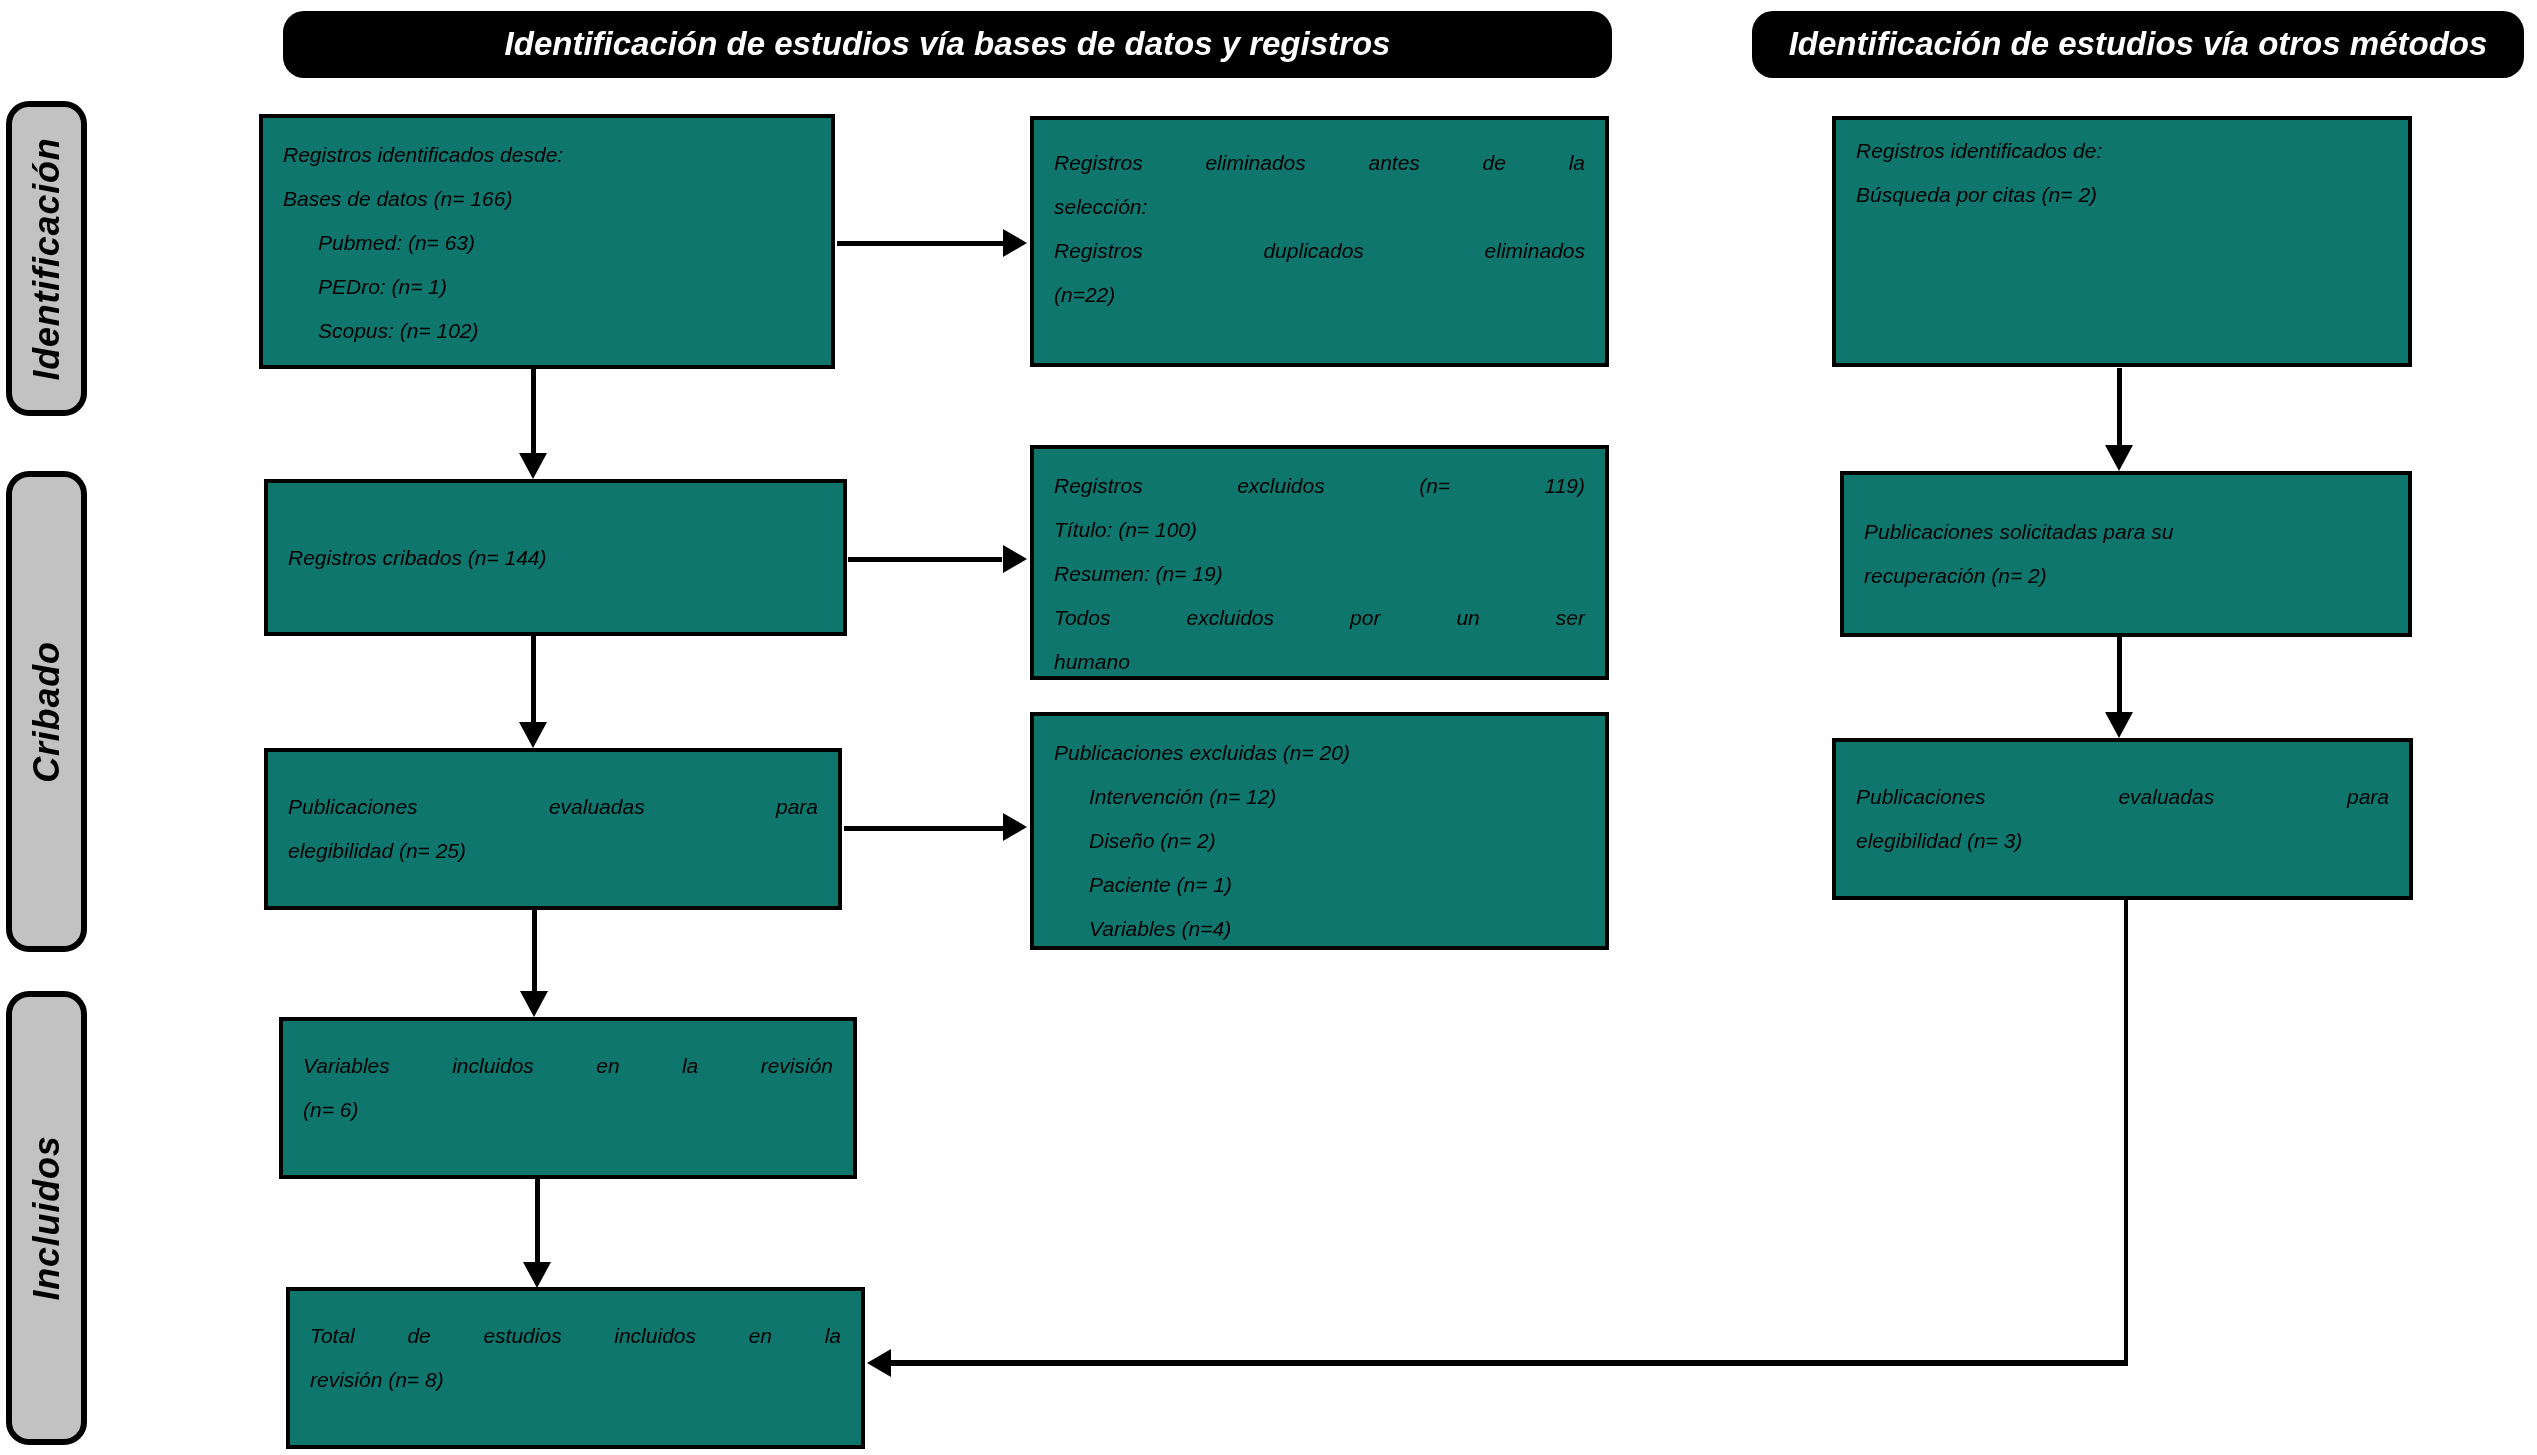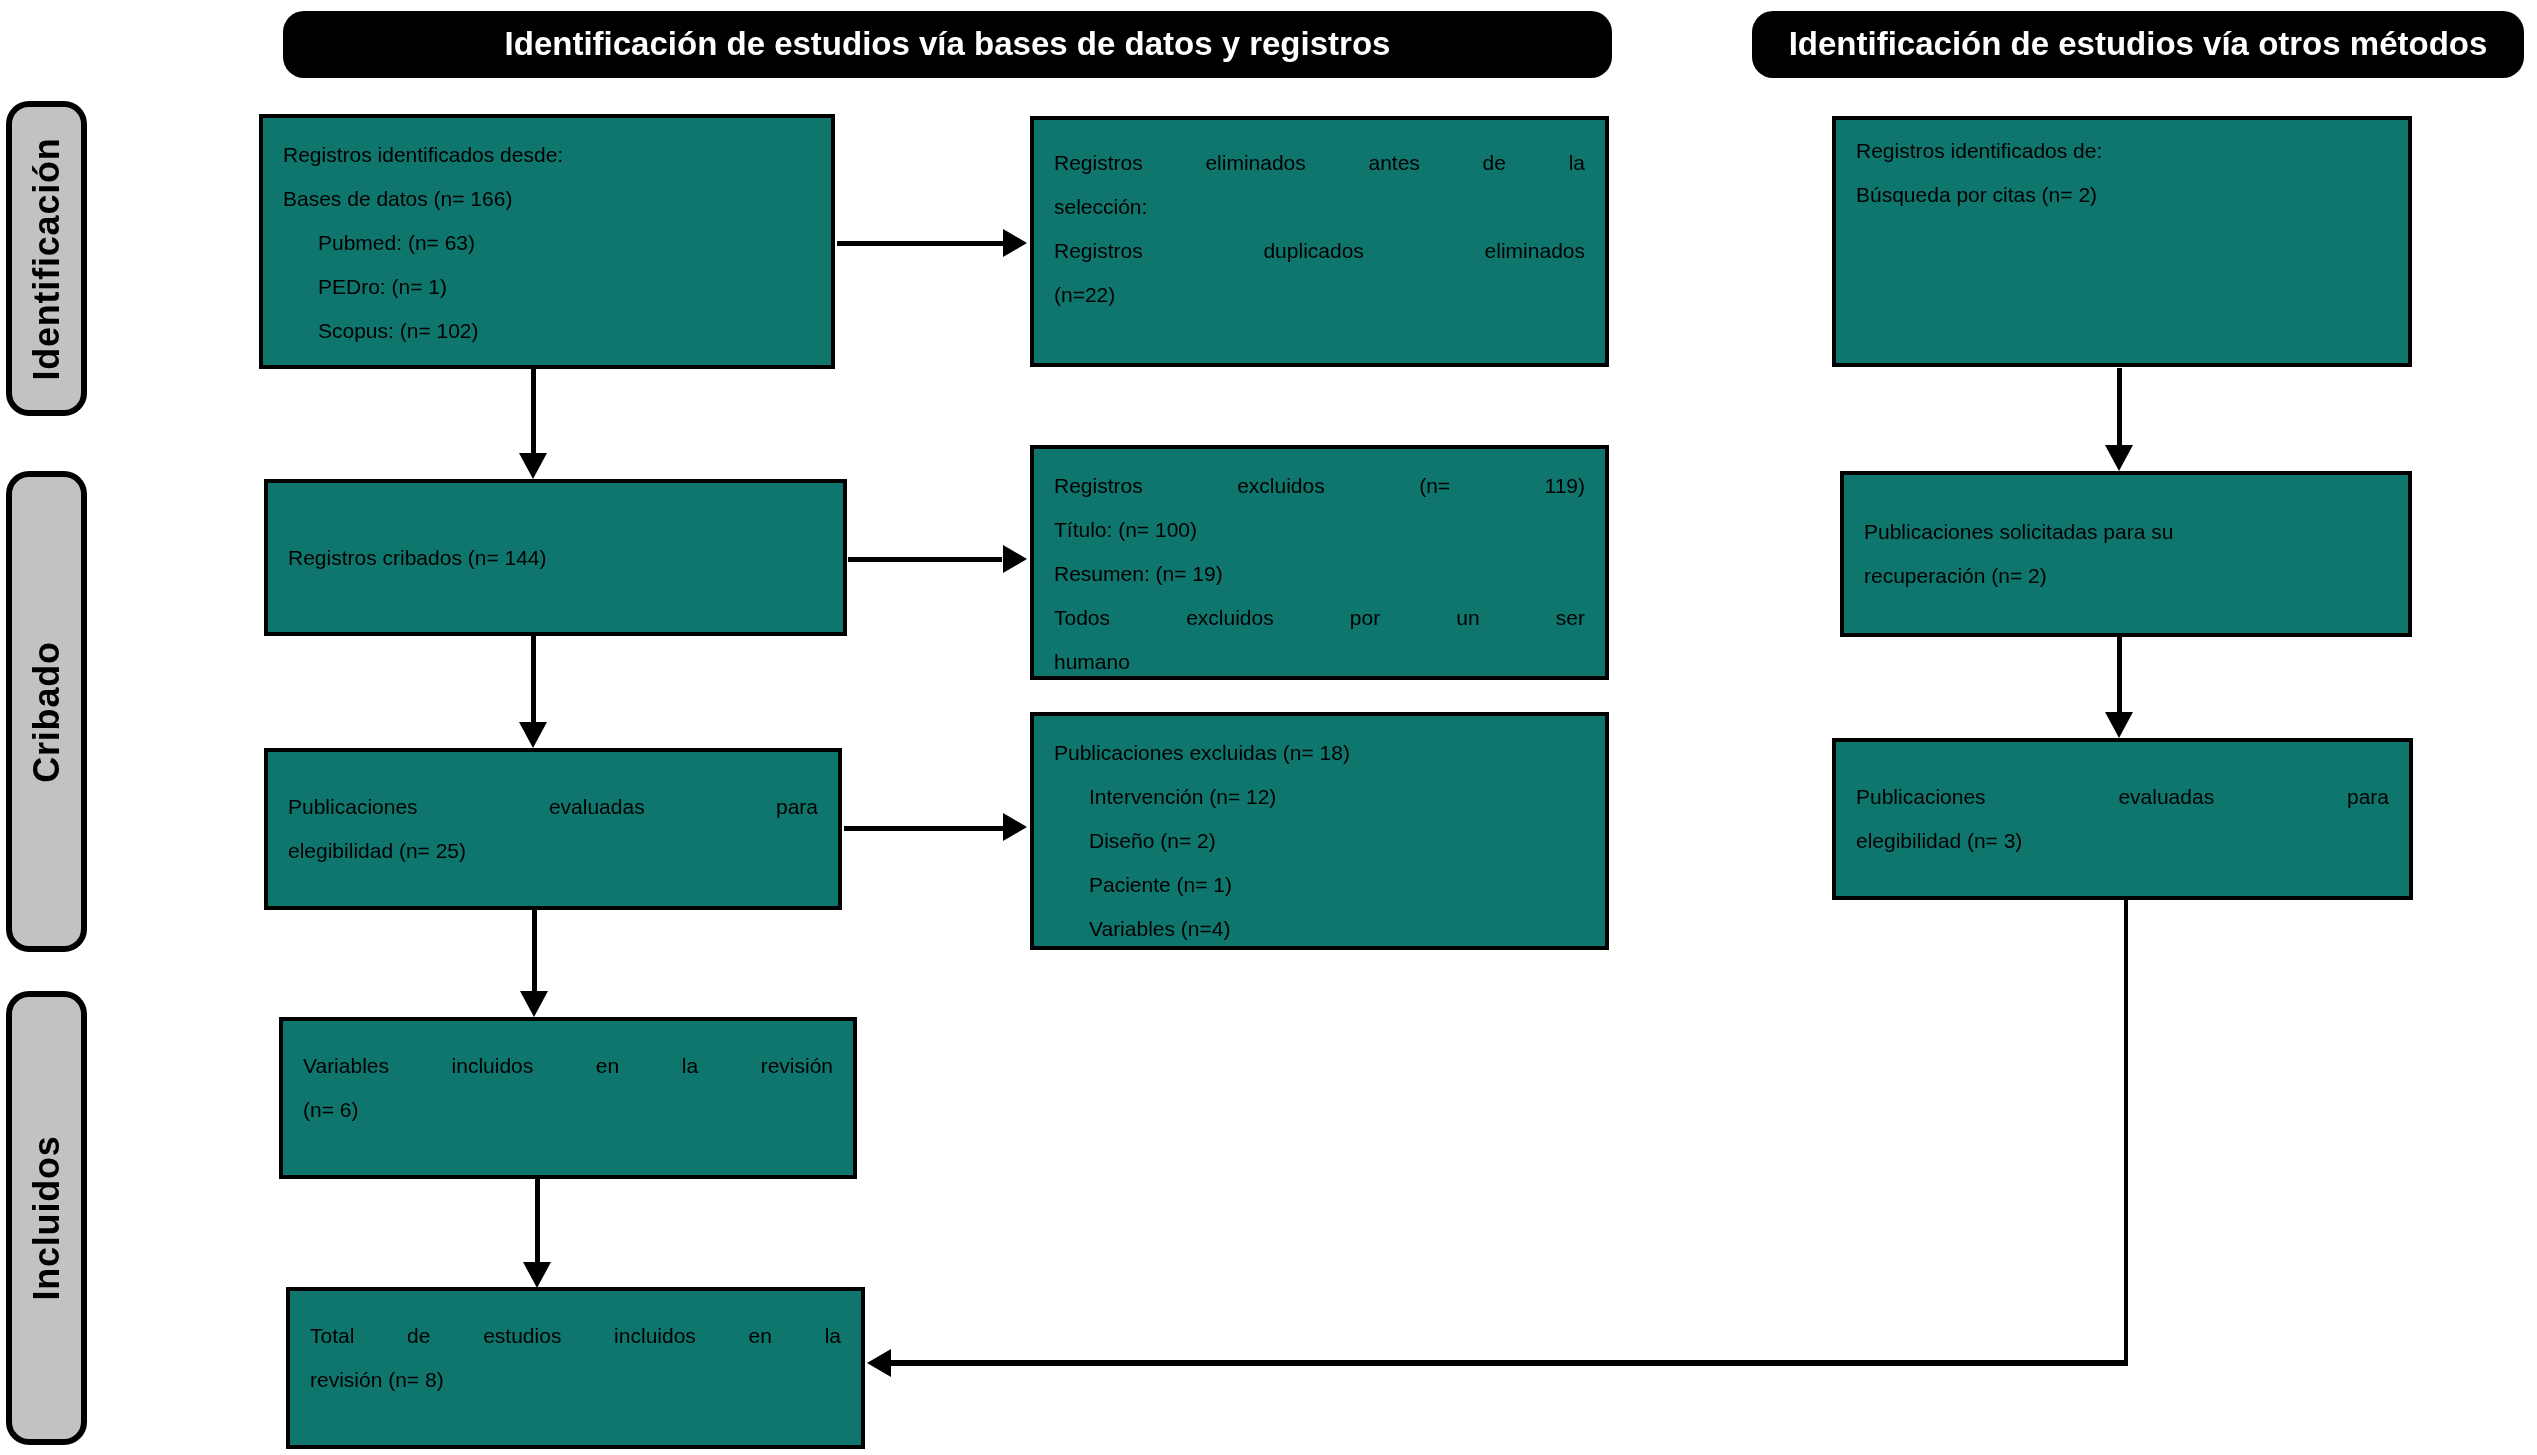--- a/index.html
+++ b/index.html
@@ -3,20 +3,21 @@
 <meta charset="utf-8">
 <style>
   html,body{margin:0;padding:0;background:#ffffff;}
   #diagram{
     position:relative;
     width:2538px;height:1455px;
     background:#ffffff;
     font-family:"Liberation Sans","DejaVu Sans",sans-serif;
     color:#000;
     overflow:hidden;
+    font-style:italic;
   }
   .header{
     position:absolute;
     background:#000000;
     color:#ffffff;
     border-radius:21px;
     display:flex;align-items:center;justify-content:center;
     font-weight:bold;font-size:33px;
     text-align:center;
   }
@@ -119,21 +120,21 @@
     <div class="line">Publicaciones solicitadas para su</div>
     <div class="line">recuperación (n= 2)</div>
   </div>
 
   <div class="box center" style="left:264px;top:748px;width:578px;height:162px">
     <div class="line j">Publicaciones evaluadas para</div>
     <div class="line">elegibilidad (n= 25)</div>
   </div>
 
   <div class="box" style="left:1030px;top:712px;width:579px;height:238px">
-    <div class="line">Publicaciones excluidas (n= 18)</div>
+    <div class="line">Publicaciones excluidas (n= 20)</div>
     <div class="line indent">Intervención (n= 12)</div>
     <div class="line indent">Diseño (n= 2)</div>
     <div class="line indent">Paciente (n= 1)</div>
     <div class="line indent">Variables (n=4)</div>
   </div>
 
   <div class="box center" style="left:1832px;top:738px;width:581px;height:162px">
     <div class="line j">Publicaciones evaluadas para</div>
     <div class="line">elegibilidad (n= 3)</div>
   </div>

